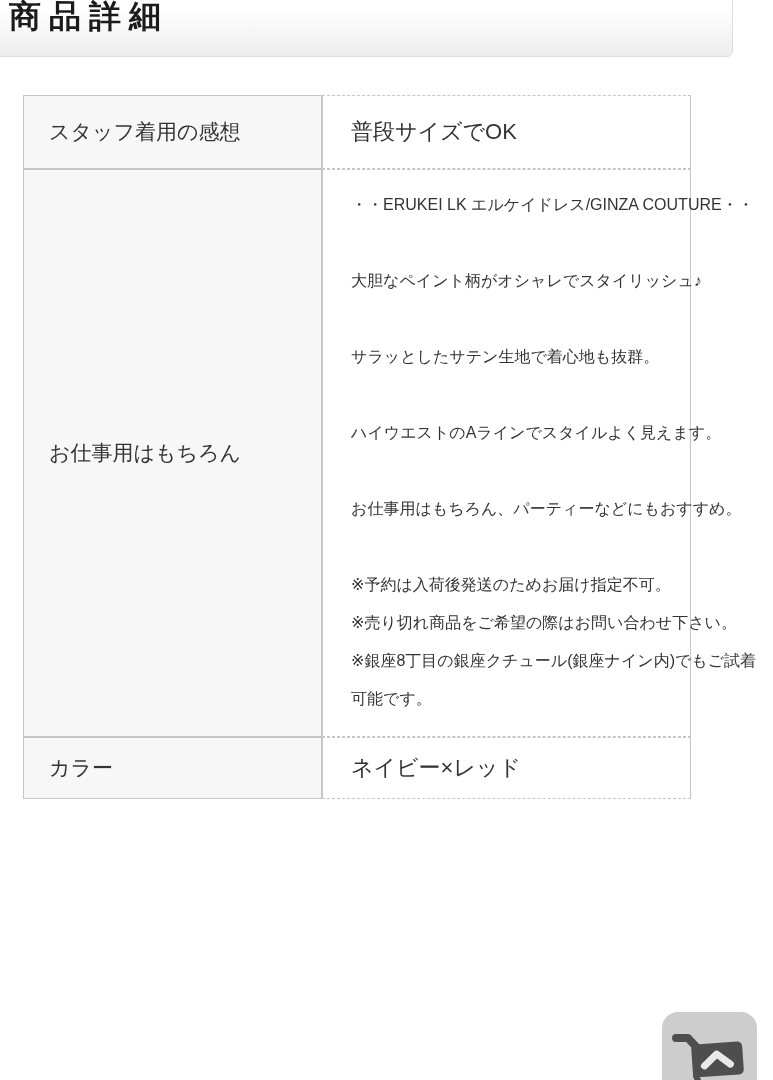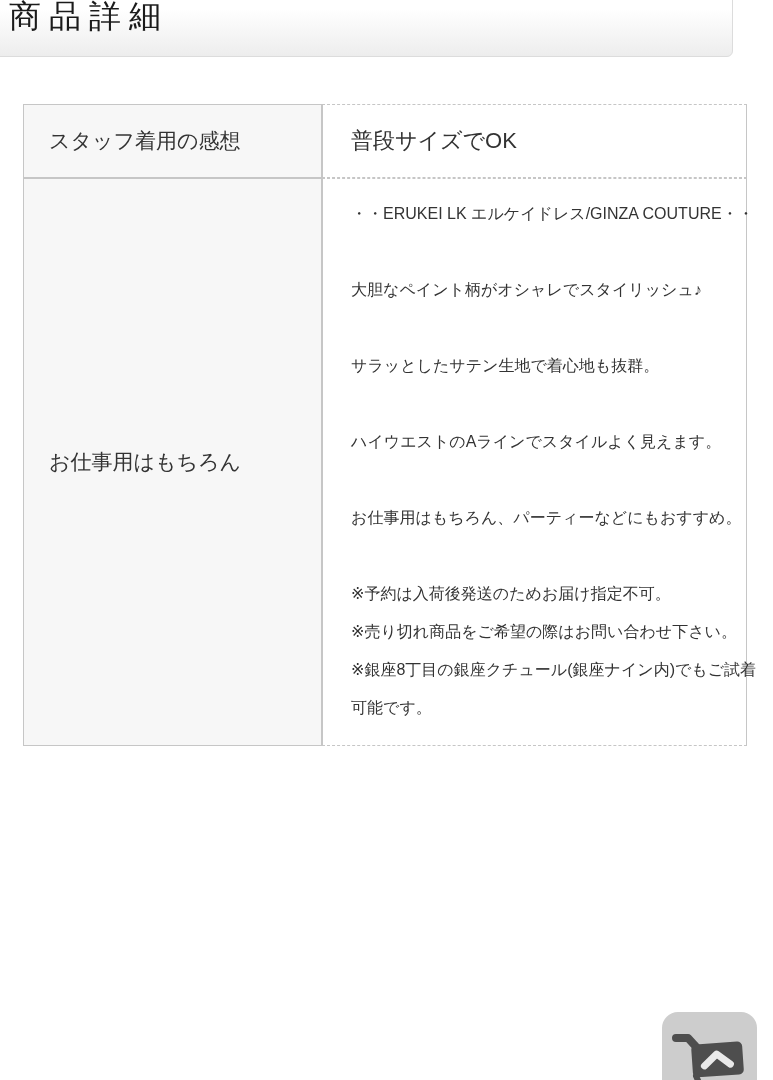--- a/index.html
+++ b/index.html
@@ -27,27 +27,28 @@
     border-radius: 6px;
     background: linear-gradient(to bottom, #ffffff 42%, #ededed 100%);
     padding: 24px 0 0 18px;
   }
   .section-title {
     font-size: 32px;
     letter-spacing: 8px;
     color: #1b1b1b;
     line-height: 1.1;
     white-space: nowrap;
+    font-weight: bold;
   }
   
   .detail-table {
     position: absolute;
     left: 23px;
-    top: 104px;
-    width: 724px;
+    top: 95px;
+    width: 668px;
     border-collapse: separate;
     border-spacing: 0;
     table-layout: fixed;
   }
   .detail-table th {
     width: 262px;
     background: #f7f7f7;
     border: 1px solid #c6c6c6;
     font-weight: normal;
     text-align: left;
@@ -119,20 +120,24 @@
 
 ハイウエストのAラインでスタイルよく見えます。
 
 お仕事用はもちろん、パーティーなどにもおすすめ。
 
 ※予約は入荷後発送のためお届け指定不可。
 ※売り切れ商品をご希望の際はお問い合わせ下さい。
 ※銀座8丁目の銀座クチュール(銀座ナイン内)でもご試着可能です。</div>
         </td>
       </tr>
+      <tr class="row-color">
+        <th>カラー</th>
+        <td>ネイビー×レッド</td>
+      </tr>
     </tbody>
   </table>
 
   <button class="cart-fab">
     <span>
       <svg width="78" height="78" viewBox="0 0 78 78" xmlns="http://www.w3.org/2000/svg">
         <path d="M5 7 L17 7 L28 19" fill="none" stroke="#4e4e4e" stroke-width="8" stroke-linecap="round" stroke-linejoin="round"></path>
         <g transform="rotate(-4 46 28)">
           <rect x="21" y="12" width="51" height="33" rx="5" fill="#4e4e4e"></rect>
           <path d="M33 34 L46 23 L59 34" fill="none" stroke="#e9e9e9" stroke-width="7" stroke-linecap="round" stroke-linejoin="round"></path>

